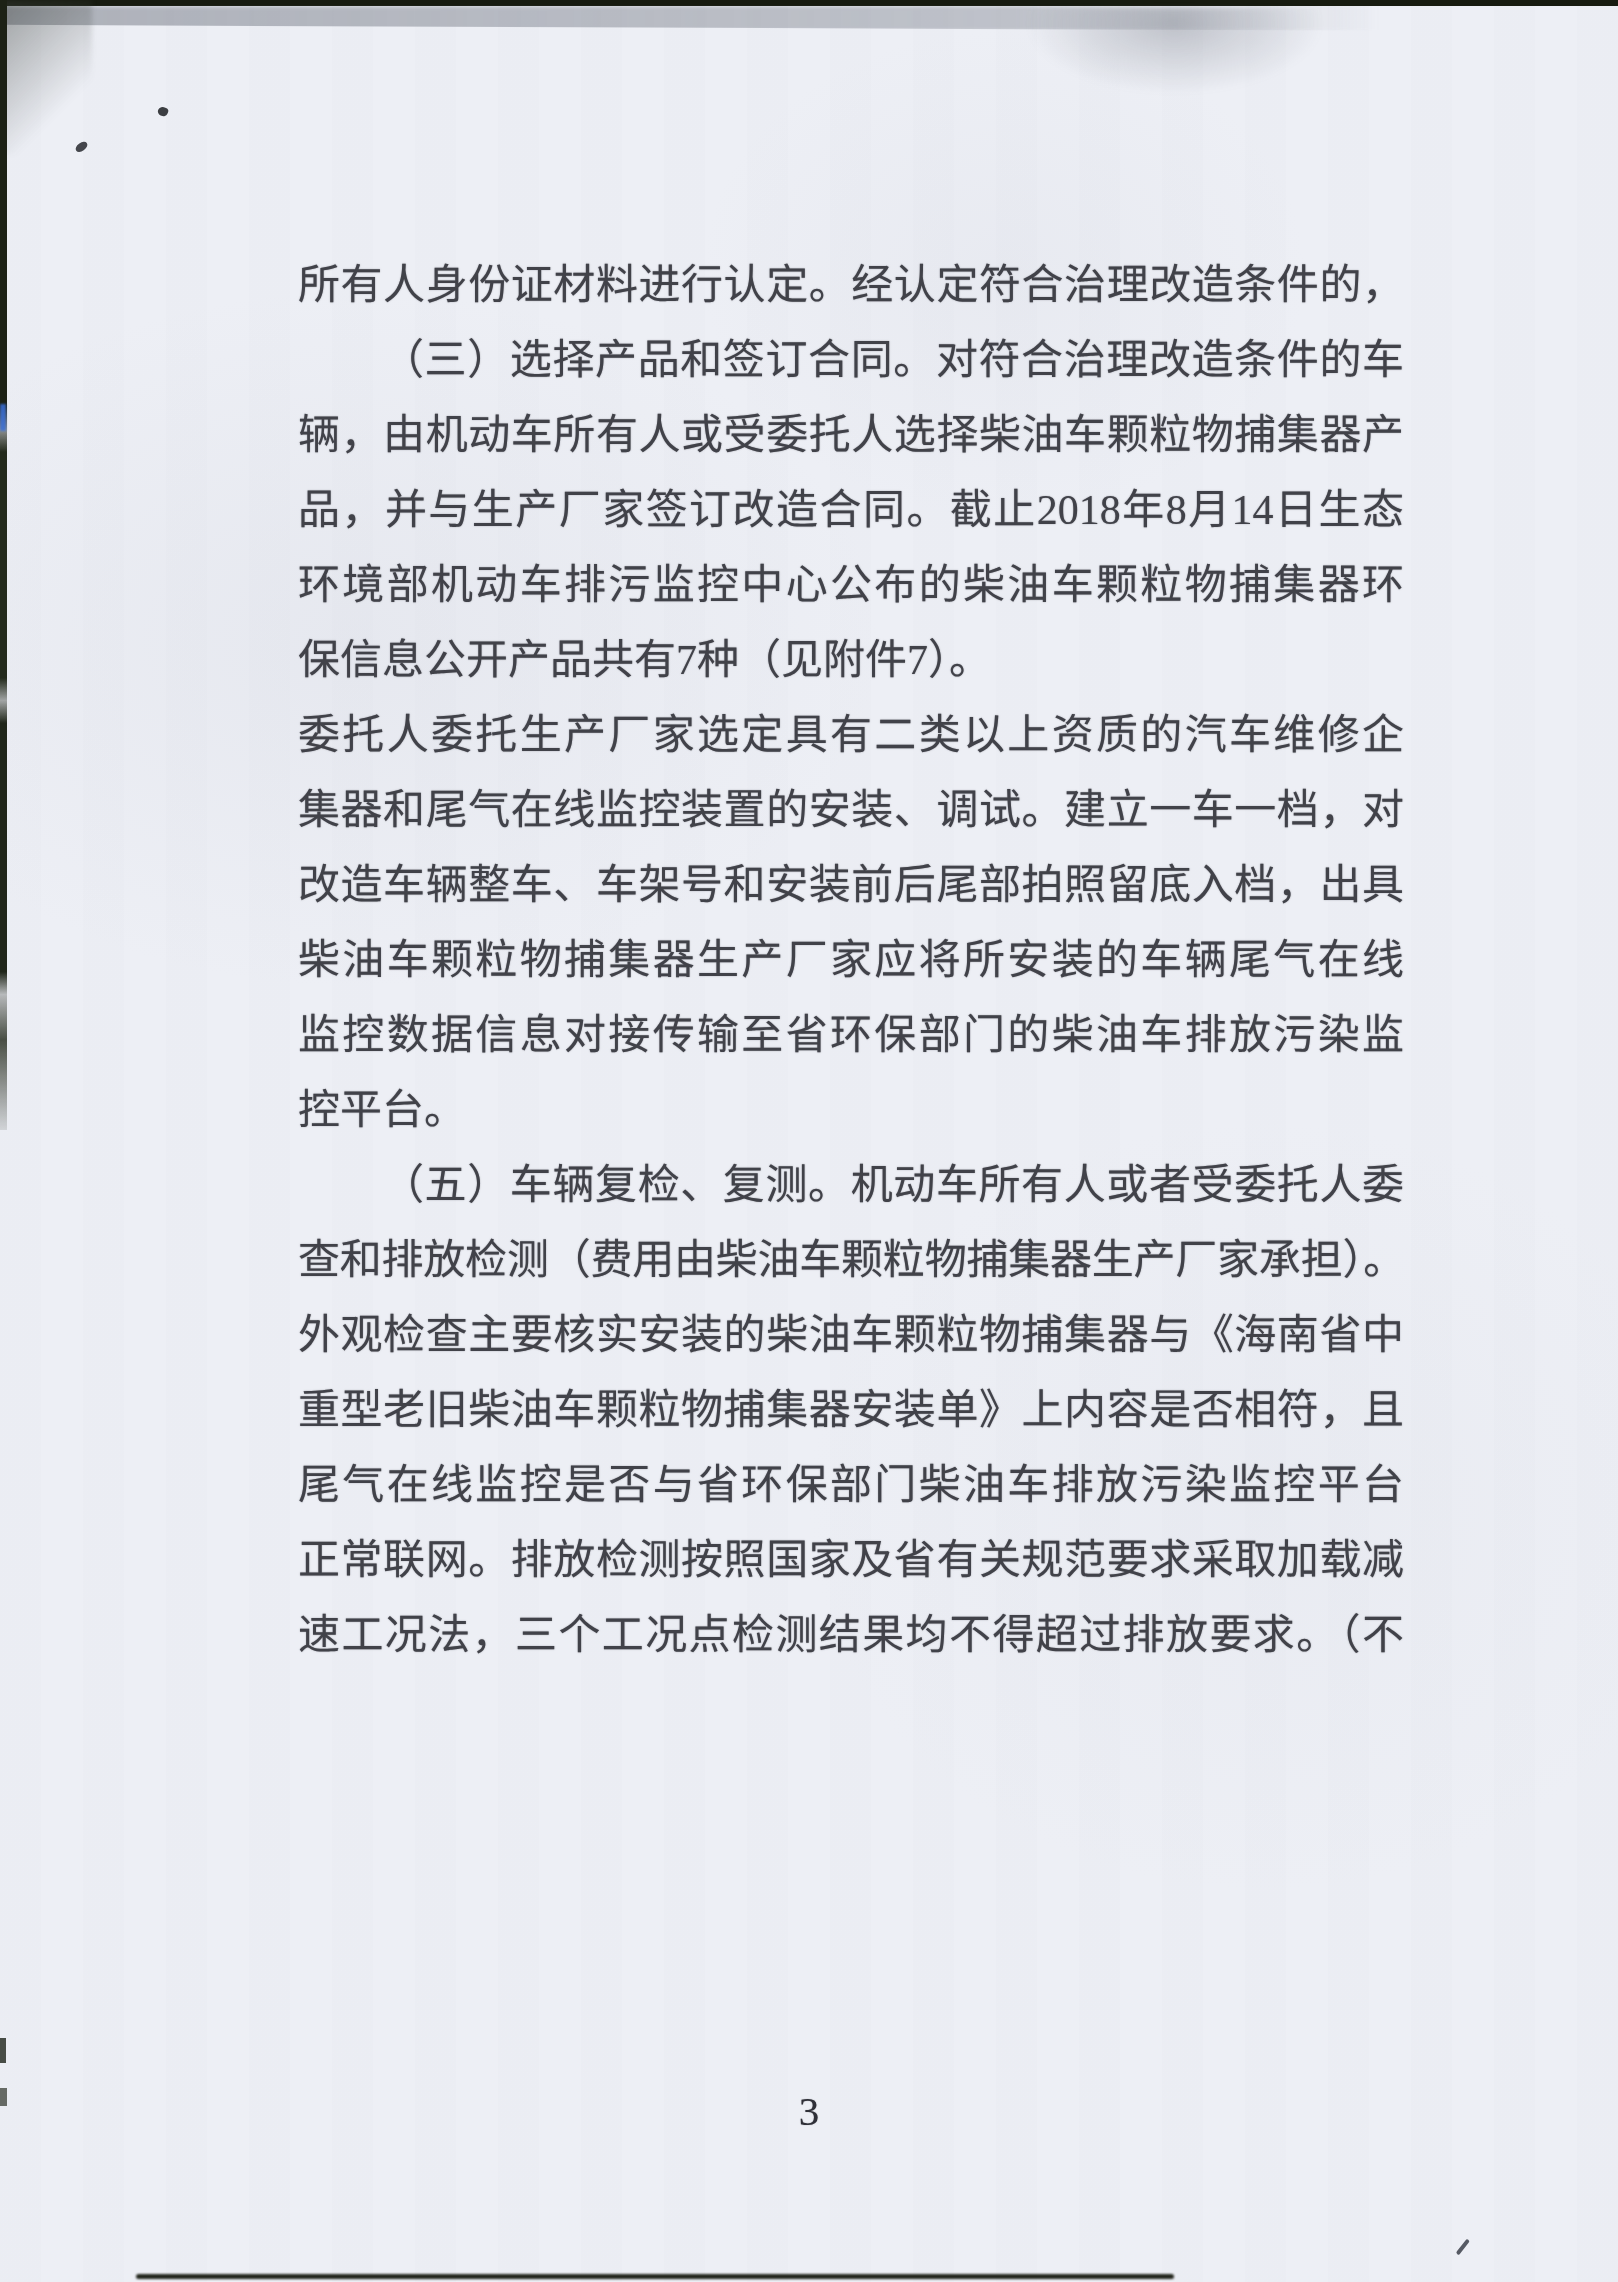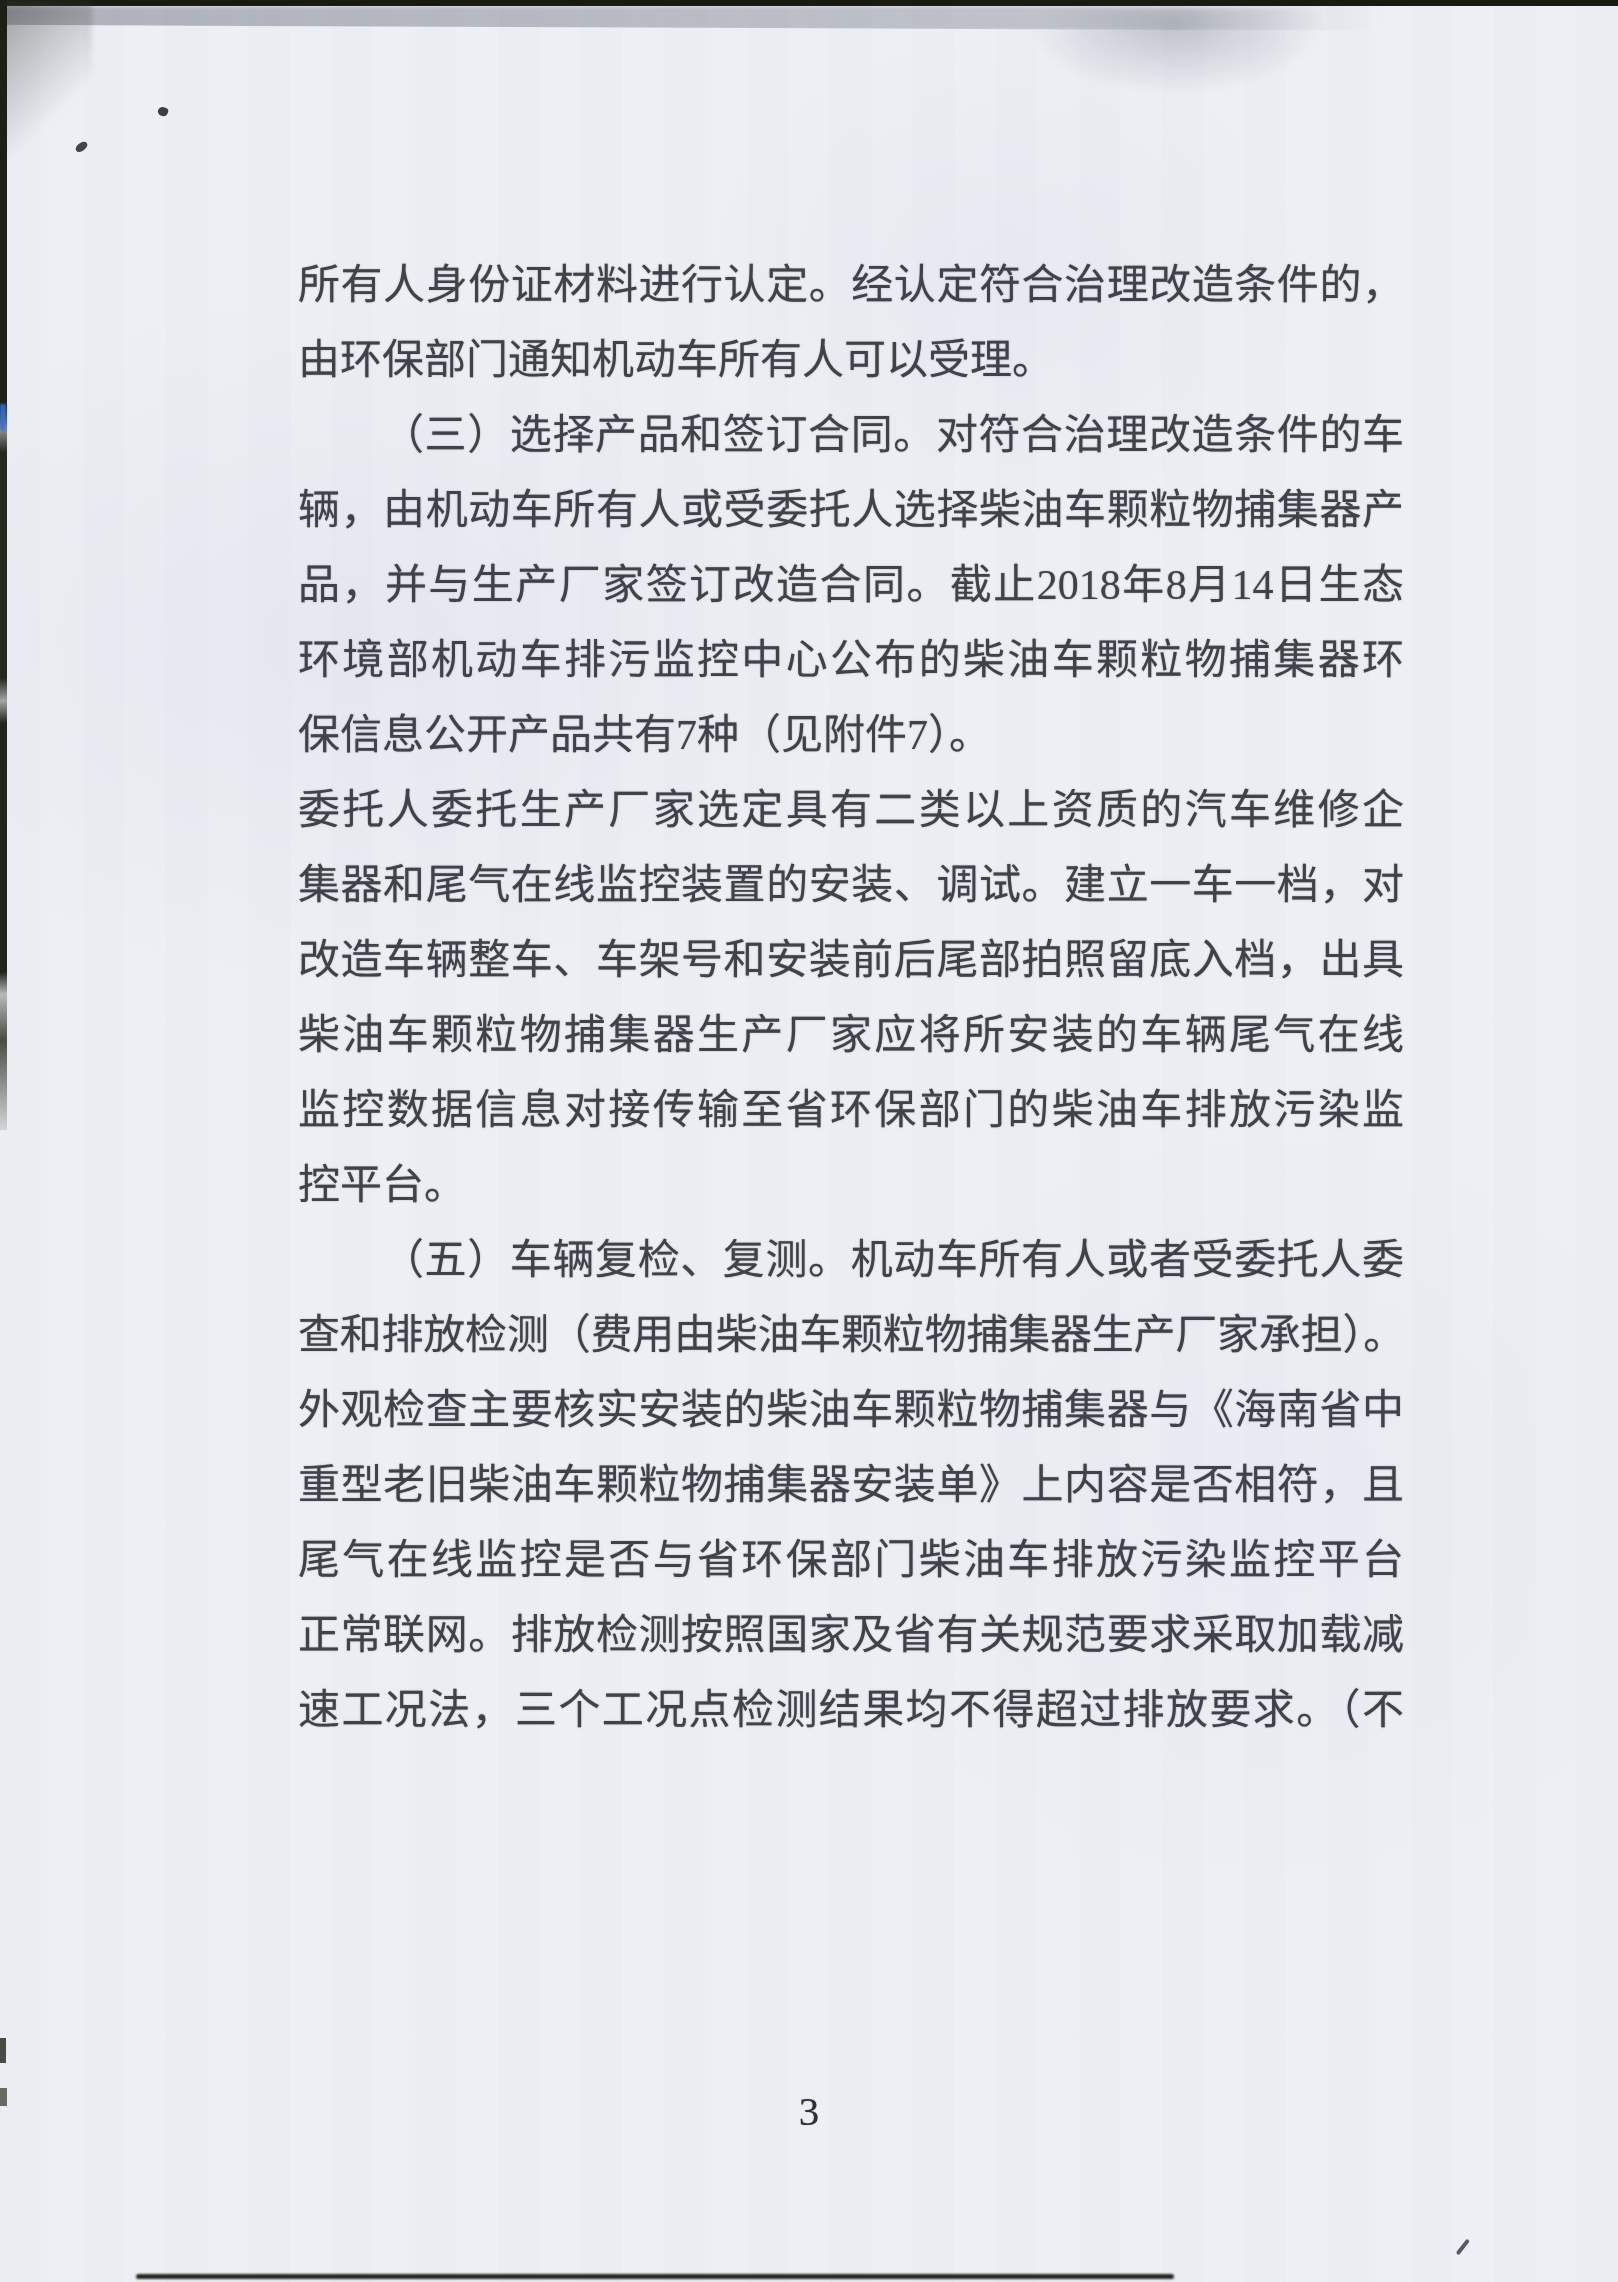--- a/index.html
+++ b/index.html
@@ -87,21 +87,20 @@
 <div class="blue-mark"></div>
 <div class="left-dash-1"></div>
 <div class="left-dash-2"></div>
 <div class="edge-bottom"></div>
 <div class="speck-1"></div>
 <div class="speck-2"></div>
 <div class="speck-3"></div>
 
 <div class="text-block">
     <div class="line fill">所有人身份证材料进行认定。经认定符合治理改造条件的，</div>
-    <div class="line">由环保部门通知机动车所有人可以受理。</div>
     <div class="line indent fill">（三）选择产品和签订合同。对符合治理改造条件的车</div>
     <div class="line fill">辆，由机动车所有人或受委托人选择柴油车颗粒物捕集器产</div>
     <div class="line fill">品，并与生产厂家签订改造合同。截止2018年8月14日生态</div>
     <div class="line fill">环境部机动车排污监控中心公布的柴油车颗粒物捕集器环</div>
     <div class="line">保信息公开产品共有7种（见附件7）。</div>
     <div class="line fill">委托人委托生产厂家选定具有二类以上资质的汽车维修企</div>
     <div class="line fill">集器和尾气在线监控装置的安装、调试。建立一车一档，对</div>
     <div class="line fill">改造车辆整车、车架号和安装前后尾部拍照留底入档，出具</div>
     <div class="line fill">柴油车颗粒物捕集器生产厂家应将所安装的车辆尾气在线</div>
     <div class="line fill">监控数据信息对接传输至省环保部门的柴油车排放污染监</div>

